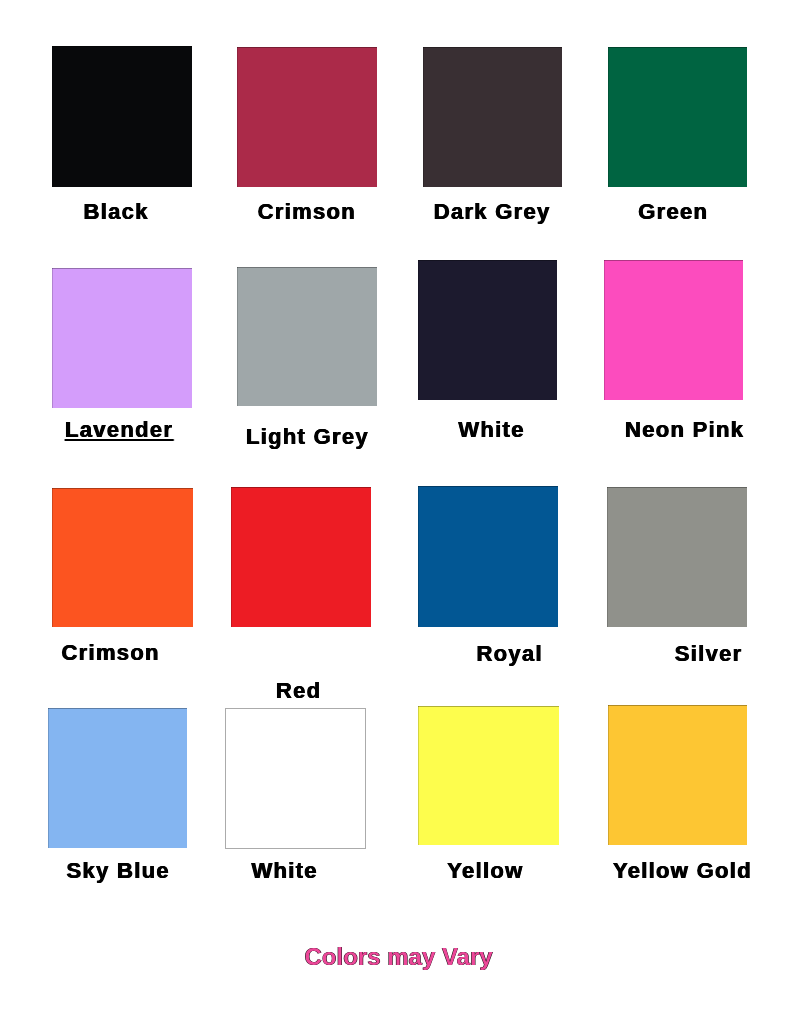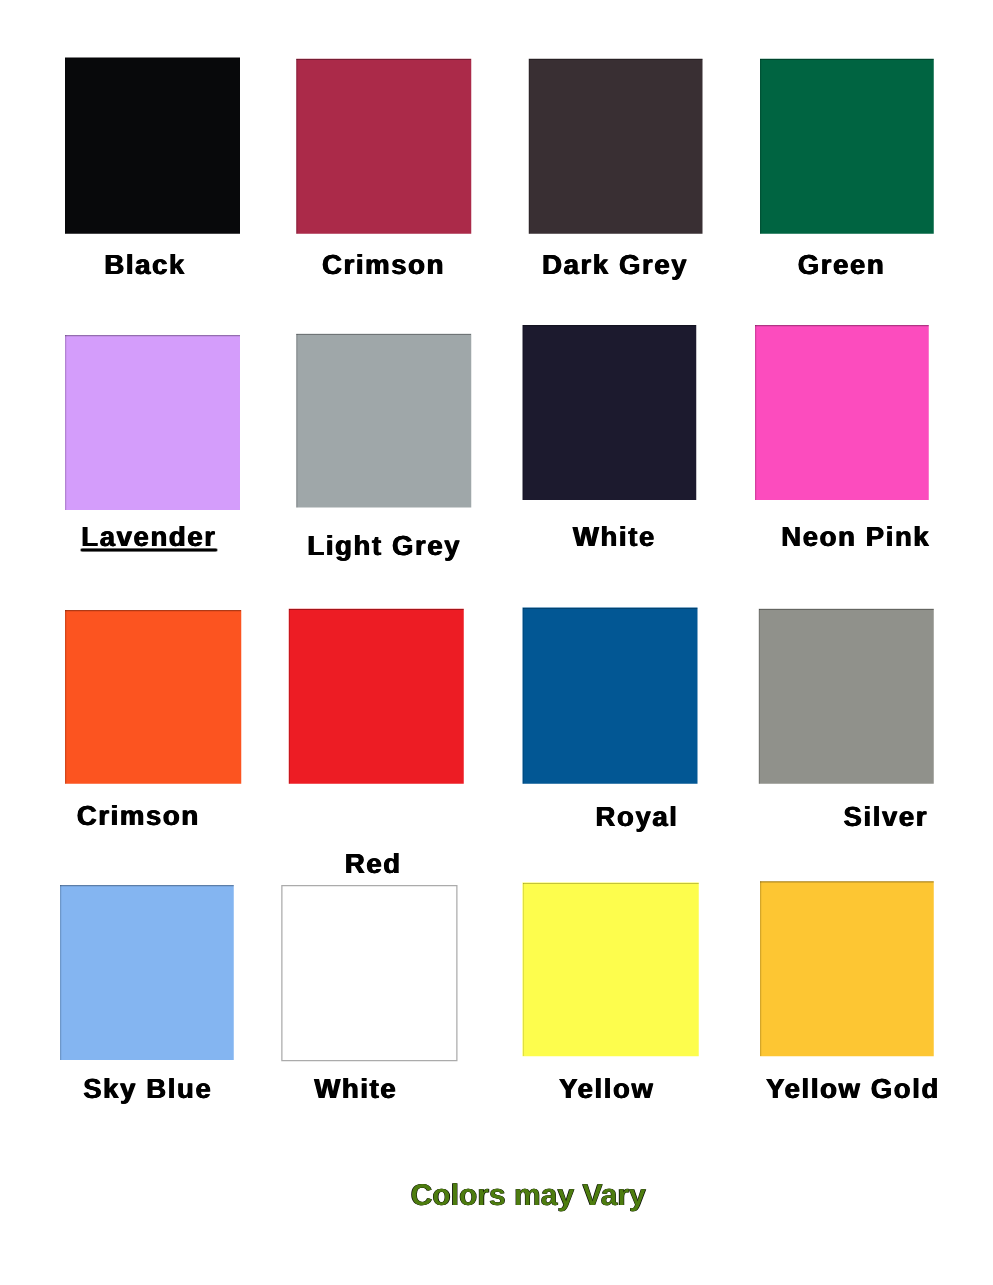--- a/index.html
+++ b/index.html
@@ -46,25 +46,24 @@
     
     #footnote {
       position:absolute;
       left:398.6px; top:944.9px;
       transform:translate3d(-50%,0,0);
       font-family:"Liberation Sans", sans-serif;
       font-weight:bold;
       font-size:24px;
       line-height:24px;
       letter-spacing:0px;
-      color:#4d7c0f;
+      color:#ec4899;
       text-shadow:0.45px 0 0 #000000, -0.45px 0 0 #000000;
       white-space:nowrap;
       text-align:left;
-      margin-left:24px;
     }
 
     
     #cell-black  { left:52px; top:46px; width:140px; height:141px; }
     #cell-crimson  { left:237px; top:47px; width:140px; height:140px; }
     #cell-dark-grey  { left:423px; top:47px; width:139px; height:140px; }
     #cell-green  { left:608px; top:47px; width:139px; height:140px; }
     #cell-lavender  { left:52px; top:268px; width:140px; height:140px; }
     #cell-light-grey  { left:237px; top:267px; width:140px; height:139px; }
     #cell-navy  { left:418px; top:260px; width:139px; height:140px; }

